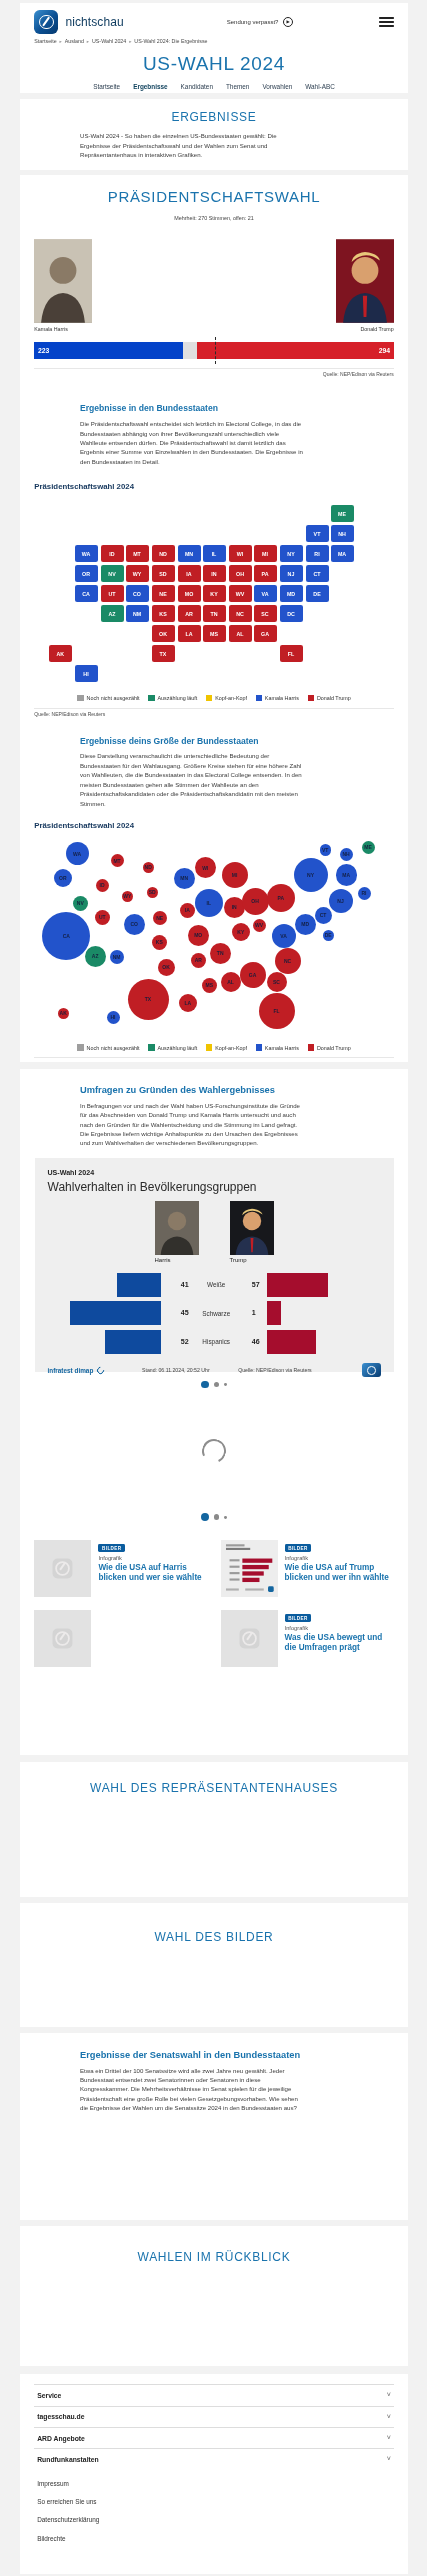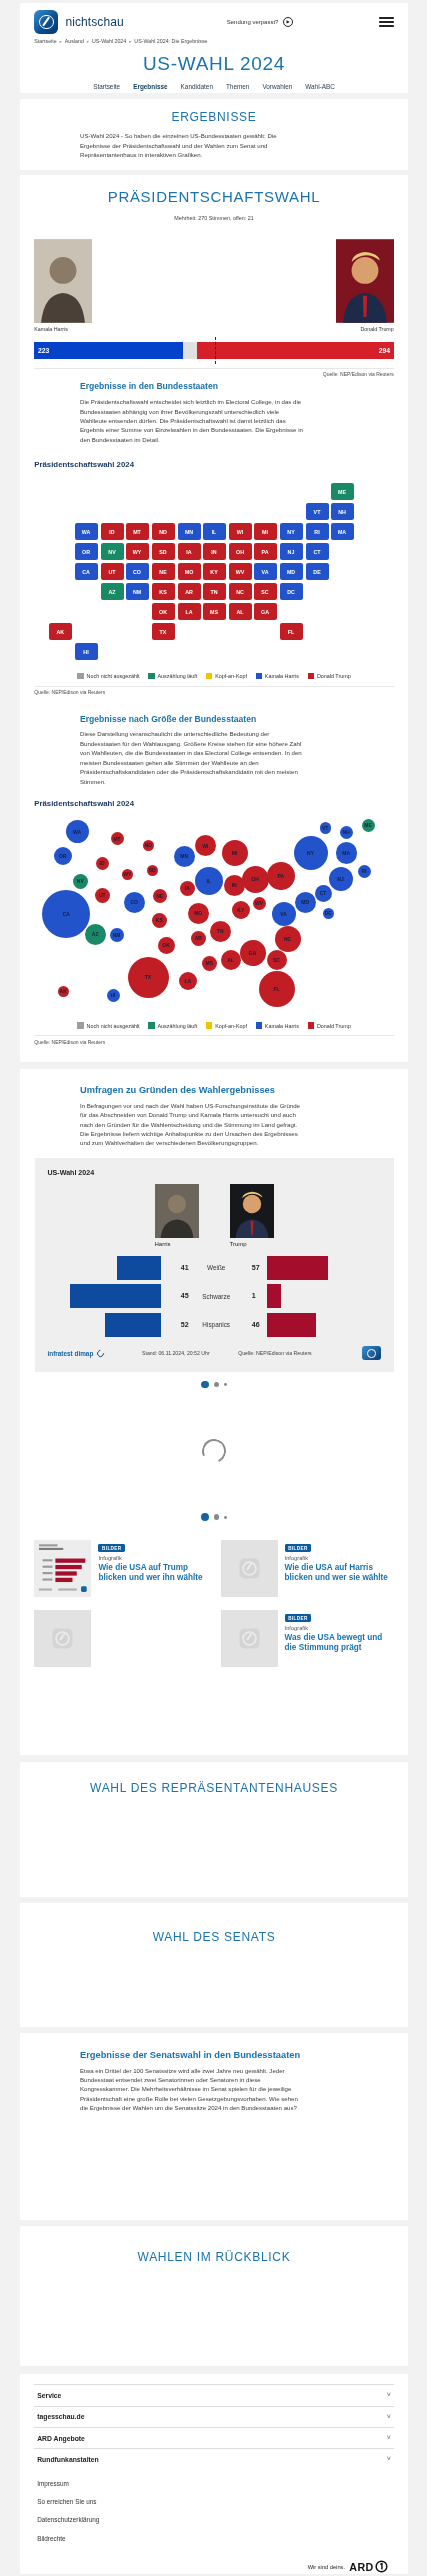--- a/index.html
+++ b/index.html
@@ -180,21 +180,21 @@
     <div class="ebar">
       <div class="seg blue" style="width:41.5%;"><span class="num">223</span></div>
       <div class="seg gray" style="width:3.9%;"></div>
       <div class="seg red" style="width:54.6%;"><span class="num">294</span></div>
     </div>
     <div class="majority"></div>
   </div>
   <div class="sepline" style="margin-top:8.6px;"></div>
   <div class="quelle" style="text-align:right; margin:2.9px 14.3px 0 0;">Quelle: NEP/Edison via Reuters</div>
 
-  <h3 class="sub inner" style="margin-top:4px;">Ergebnisse in den Bundesstaaten</h3>
+  <h3 class="sub inner" style="margin-top:26px;">Ergebnisse in den Bundesstaaten</h3>
   <p class="body inner" style="margin-top:5.7px;">Die Präsidentschaftswahl entscheidet sich letztlich im Electoral College, in das die Bundesstaaten abhängig von ihrer Bevölkerungszahl unterschiedlich viele Wahlleute entsenden dürfen. Die Präsidentschaftswahl ist damit letztlich das Ergebnis einer Summe von Einzelwahlen in den Bundesstaaten. Die Ergebnisse in den Bundesstaaten im Detail.</p>
 
   <div class="map-title" style="margin-top:15.7px;">Präsidentschaftswahl 2024</div>
   <div class="map-box">
       <div class="tile" title="WA · 12" style="left: 40px; top: 47px; background: rgb(34, 83, 203);">WA</div>
       <div class="tile" title="OR · 8" style="left: 40px; top: 67px; background: rgb(34, 83, 203);">OR</div>
       <div class="tile" title="CA · 54" style="left: 40px; top: 87px; background: rgb(34, 83, 203);">CA</div>
       <div class="tile" title="NV · 6" style="left: 66px; top: 67px; background: rgb(26, 138, 102);">NV</div>
       <div class="tile" title="ID · 4" style="left: 66px; top: 47px; background: rgb(192, 30, 36);">ID</div>
       <div class="tile" title="UT · 6" style="left: 66px; top: 87px; background: rgb(192, 30, 36);">UT</div>
@@ -262,21 +262,21 @@
         <span>Kamala Harris</span>
       </span>
       <span class="li">
         <span class="sw" style="background: rgb(192, 30, 36);"></span>
         <span>Donald Trump</span>
       </span>
     </div>
   <div class="sepline" style="margin-top:6.4px;"></div>
   <div class="quelle" style="margin:2.9px 0 0 14.3px;">Quelle: NEP/Edison via Reuters</div>
 
-  <h3 class="sub inner" style="margin-top:18.5px;">Ergebnisse nach Größe der Bundesstaaten</h3>
+  <h3 class="sub inner" style="margin-top:18.5px;">Ergebnisse deins Größe der Bundesstaaten</h3>
   <p class="body inner" style="margin-top:5.7px;">Diese Darstellung veranschaulicht die unterschiedliche Bedeutung der Bundesstaaten für den Wahlausgang. Größere Kreise stehen für eine höhere Zahl von Wahlleuten, die die Bundesstaaten in das Electoral College entsenden. In den meisten Bundesstaaten gehen alle Stimmen der Wahlleute an den Präsidentschaftskandidaten oder die Präsidentschaftskandidatin mit den meisten Stimmen.</p>
 
   <div class="map-title" style="margin-top:13px;">Präsidentschaftswahl 2024</div>
   <div class="bubble-box">
       <div class="bub" style="left: 31px; top: 6.4px; width: 23px; height: 23px; background: rgb(34, 83, 203);">WA</div>
       <div class="bub" style="left: 19px; top: 33px; width: 18.5px; height: 18.5px; background: rgb(34, 83, 203);">OR</div>
       <div class="bub" style="left: 7.8px; top: 76px; width: 48px; height: 48px; background: rgb(34, 83, 203);">CA</div>
       <div class="bub" style="left: 38px; top: 60px; width: 15.7px; height: 15.7px; background: rgb(26, 138, 102);">NV</div>
       <div class="bub" style="left: 61px; top: 43px; width: 13px; height: 13px; background: rgb(192, 30, 36);">ID</div>
       <div class="bub" style="left: 60px; top: 74px; width: 15.7px; height: 15.7px; background: rgb(192, 30, 36);">UT</div>
@@ -352,20 +352,21 @@
 </div>
 
 <div class="gap10"></div>
 
 <div class="card" style="height:686px; padding-top:15.7px;">
   <h3 class="sub inner" style="font-size:9.3px;">Umfragen zu Gründen des Wahlergebnisses</h3>
   <p class="body inner" style="margin-top:5.7px;">In Befragungen vor und nach der Wahl haben US-Forschungsinstitute die Gründe für das Abschneiden von Donald Trump und Kamala Harris untersucht und auch nach den Gründen für die Wahlentscheidung und die Stimmung im Land gefragt. Die Ergebnisse liefern wichtige Anhaltspunkte zu den Ursachen des Ergebnisses und zum Wahlverhalten der verschiedenen Bevölkerungsgruppen.</p>
 
   <div class="info-card">
     <div class="info-kicker">US-Wahl 2024</div>
+    <div class="info-title">Wahlverhalten in Bevölkerungsgruppen</div>
     <div class="info-photos">
       <div>
         <div class="iphoto">
           <svg width="44" height="54" viewBox="0 0 62 76">
               <rect width="62" height="76" fill="#6b655c"></rect>
               <circle cx="31" cy="28" r="13" fill="#8a7a66"></circle>
               <path d="M8 76 Q10 52 31 50 Q52 52 54 76 Z" fill="#32302c"></path>
             </svg>
         </div>
         <div class="iphoto-lab">Harris</div>
@@ -441,20 +442,29 @@
     </div>
   <div class="dots">
       <span class="dot d1"></span>
       <span class="dot d2"></span>
       <span class="dot d3"></span>
     </div>
 
   <div class="teasers">
       <div class="teaser">
         <div class="thumb"><svg width="57" height="57" viewBox="0 0 80 80">
+            <rect width="80" height="80" fill="#e2e2e2"></rect>
+            <rect x="26" y="26" width="28" height="28" rx="7" fill="#d4d4d4"></rect>
+            <circle cx="40" cy="40" r="9" fill="none" stroke="#eceaea" stroke-width="2.5"></circle>
+            <rect x="38.6" y="31" width="2.8" height="12" fill="#eceaea" transform="rotate(35 40 37)"></rect>
+          </svg></div>
+        <div><span class="badge">BILDER</span><div class="t-kicker">Infografik</div><div class="t-title">Wie die USA auf Harris blicken und wer sie wählte</div></div>
+      </div>
+      <div class="teaser">
+        <div class="thumb"><svg width="57" height="57" viewBox="0 0 80 80">
             <rect width="80" height="80" fill="#ededed"></rect>
             <rect x="7" y="6" width="26" height="3" fill="#9a9a9a"></rect>
             <rect x="7" y="11" width="34" height="3" fill="#7a7a7a"></rect>
             <rect x="30" y="26" width="42" height="6" fill="#a50d2d"></rect>
             <rect x="30" y="35" width="37" height="6" fill="#a50d2d"></rect>
             <rect x="30" y="44" width="30" height="6" fill="#a50d2d"></rect>
             <rect x="30" y="53" width="24" height="6" fill="#a50d2d"></rect>
             <rect x="12" y="27" width="14" height="3" fill="#9a9a9a"></rect>
             <rect x="12" y="36" width="14" height="3" fill="#9a9a9a"></rect>
             <rect x="12" y="45" width="14" height="3" fill="#9a9a9a"></rect>
@@ -465,52 +475,43 @@
           </svg></div>
         <div><span class="badge">BILDER</span><div class="t-kicker">Infografik</div><div class="t-title">Wie die USA auf Trump blicken und wer ihn wählte</div></div>
       </div>
       <div class="teaser">
         <div class="thumb"><svg width="57" height="57" viewBox="0 0 80 80">
             <rect width="80" height="80" fill="#e2e2e2"></rect>
             <rect x="26" y="26" width="28" height="28" rx="7" fill="#d4d4d4"></rect>
             <circle cx="40" cy="40" r="9" fill="none" stroke="#eceaea" stroke-width="2.5"></circle>
             <rect x="38.6" y="31" width="2.8" height="12" fill="#eceaea" transform="rotate(35 40 37)"></rect>
           </svg></div>
-        <div><span class="badge">BILDER</span><div class="t-kicker">Infografik</div><div class="t-title">Wie die USA auf Harris blicken und wer sie wählte</div></div>
       </div>
       <div class="teaser">
         <div class="thumb"><svg width="57" height="57" viewBox="0 0 80 80">
             <rect width="80" height="80" fill="#e2e2e2"></rect>
             <rect x="26" y="26" width="28" height="28" rx="7" fill="#d4d4d4"></rect>
             <circle cx="40" cy="40" r="9" fill="none" stroke="#eceaea" stroke-width="2.5"></circle>
             <rect x="38.6" y="31" width="2.8" height="12" fill="#eceaea" transform="rotate(35 40 37)"></rect>
           </svg></div>
-      </div>
-      <div class="teaser">
-        <div class="thumb"><svg width="57" height="57" viewBox="0 0 80 80">
-            <rect width="80" height="80" fill="#e2e2e2"></rect>
-            <rect x="26" y="26" width="28" height="28" rx="7" fill="#d4d4d4"></rect>
-            <circle cx="40" cy="40" r="9" fill="none" stroke="#eceaea" stroke-width="2.5"></circle>
-            <rect x="38.6" y="31" width="2.8" height="12" fill="#eceaea" transform="rotate(35 40 37)"></rect>
-          </svg></div>
-        <div><span class="badge">BILDER</span><div class="t-kicker">Infografik</div><div class="t-title">Was die USA bewegt und die Stimmung prägt</div></div>
+        <div><span class="badge">BILDER</span><div class="t-kicker">Infografik</div><div class="t-title">Was die USA bewegt und die Umfragen prägt</div></div>
       </div>
     </div>
 </div>
 
 <div class="gap10"></div>
 
 <div class="card" style="height:135px; padding-top:18.5px;">
   <h2 class="sec-big" style="font-size:12px;">WAHL DES REPRÄSENTANTENHAUSES</h2>
 </div>
 
 <div class="gap8"></div>
 
 <div class="card" style="height:124px; padding-top:27px;">
-  <h2 class="sec-big" style="font-size:12px;">WAHL DES SENATS</h2>
+  <h2 class="sec-big" style="font-size:12px;">WAHL DES BILDER</h2>
 </div>
 
 <div class="gap8"></div>
 
 <div class="card" style="height:187px; padding-top:17px;">
   <h3 class="sub inner" style="font-size:9.3px;">Ergebnisse der Senatswahl in den Bundesstaaten</h3>
   <p class="body inner" style="margin-top:5.7px;">Etwa ein Drittel der 100 Senatssitze wird alle zwei Jahre neu gewählt. Jeder Bundesstaat entsendet zwei Senatorinnen oder Senatoren in diese Kongresskammer. Die Mehrheitsverhältnisse im Senat spielen für die jeweilige Präsidentschaft eine große Rolle bei vielen Gesetzgebungsvorhaben. Wie sehen die Ergebnisse der Wahlen um die Senatssitze 2024 in den Bundesstaaten aus?</p>
 </div>
 
 <div class="gap8"></div>
@@ -539,25 +540,15 @@
         <span>Rundfunkanstalten</span>
         <span class="chev">˅</span>
       </div>
     </div>
   <div class="f-links">
       <div class="f-link">Impressum</div>
       <div class="f-link">So erreichen Sie uns</div>
       <div class="f-link">Datenschutzerklärung</div>
       <div class="f-link">Bildrechte</div>
     </div>
-  <div class="slogan-row">
-    <span class="slogan">Wir sind deins.</span>
-    <span class="ard-word">
-      <span>ARD</span>
-      <svg width="13" height="13" viewBox="0 0 18 18" style="margin-left:1.4px;">
-          <circle cx="9" cy="9" r="7.4" fill="none" stroke="#111" stroke-width="2"></circle>
-          <path d="M7.2 6.2 L9.6 5 L9.6 13" fill="none" stroke="#111" stroke-width="2"></path>
-        </svg>
-    </span>
-  </div>
 
 </div>
 
 
 </body></html>

